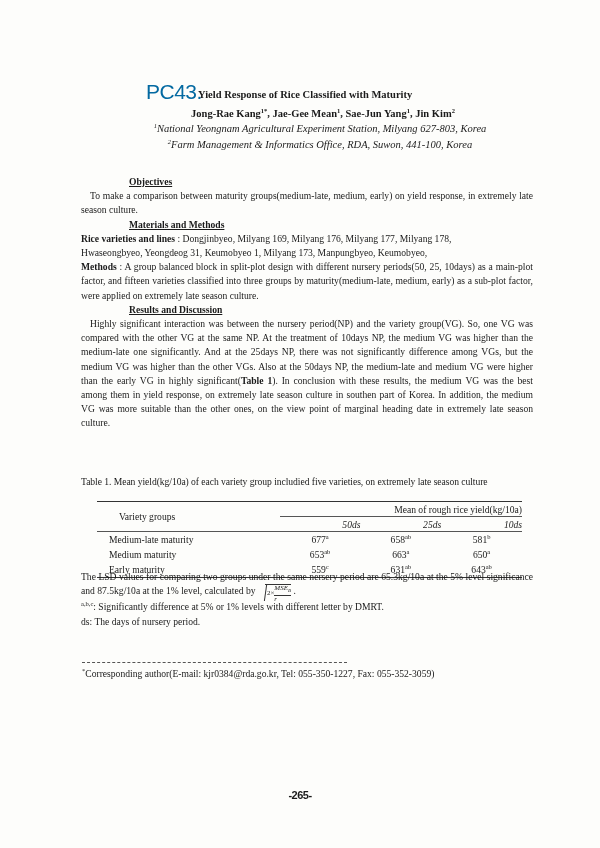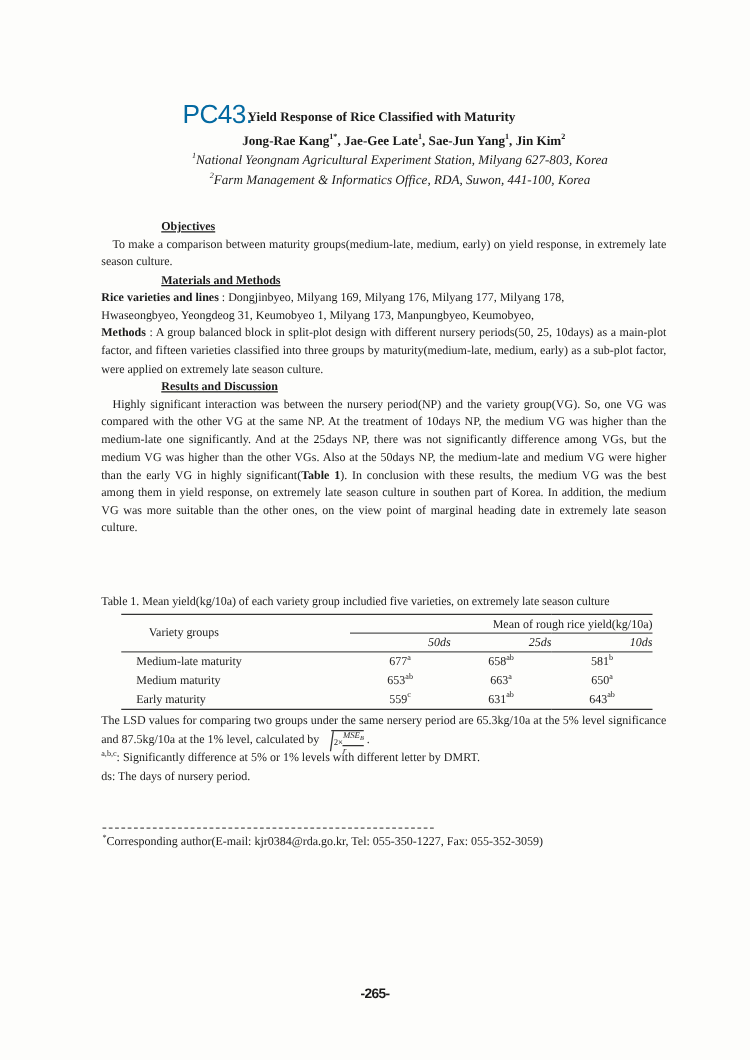--- a/index.html
+++ b/index.html
@@ -29,21 +29,21 @@
     sup { font-size: 6.5px; vertical-align: super; line-height: 0; }
 
     .body { position: absolute; left: 81px; top: 175px; width: 452px; font-size: 9.6px; line-height: 14.2px; }
     .section-head { font-weight: bold; text-decoration: underline; margin-left: 48px; }
     .para { text-align: justify; text-align-last: left; }
     .indent { text-indent: 9px; }
     .bold { font-weight: bold; }
 
     .table-wrap { position: absolute; left: 81px; top: 476px; width: 452px; }
     .caption { font-size: 9.6px; white-space: nowrap; letter-spacing: -0.05px; }
-    table { border-collapse: collapse; width: 425px; margin-left: 16px; margin-top: 4px; font-size: 9.6px; }
+    table { border-collapse: collapse; width: 425px; margin-left: 16px; margin-top: 14px; font-size: 9.6px; }
     td, th { font-weight: normal; padding: 0; }
     .top-rule { border-top: 1.5px solid #333; }
     .mid-rule { border-bottom: 1px solid #555; }
     .bottom-rule { border-bottom: 1.5px solid #333; }
     .vg-head { text-align: left; padding-left: 22px; vertical-align: middle; }
     .mean-head { text-align: right; height: 14px; }
     .col-head { text-align: right; height: 14px; font-style: italic; }
     .row td { height: 15px; }
     .row td.label { padding-left: 12px; text-align: left; }
     .row td.val { text-align: center; }
@@ -65,21 +65,21 @@
 
 <div class="page">
 
   <div class="title-block">
     <div class="title-line1">
       <span class="pc-code">PC43.</span>
       <span class="title-main">Yield Response of Rice Classified with Maturity</span>
     </div>
     <div class="authors">
       <span>Jong-Rae Kang</span><sup>1*</sup>,
-      <span>Jae-Gee Late</span><sup>1</sup>,
+      <span>Jae-Gee Mean</span><sup>1</sup>,
       <span>Sae-Jun Yang</span><sup>1</sup>,
       <span>Jin Kim</span><sup>2</sup>
     </div>
     <div class="affil"><sup>1</sup><span>National Yeongnam Agricultural Experiment Station, Milyang 627-803, Korea</span></div>
     <div class="affil"><sup>2</sup><span>Farm Management &amp; Informatics Office, RDA, Suwon, 441-100, Korea</span></div>
   </div>
 
   <div class="body">
     <div class="section-head">Objectives</div>
     <div class="para indent">To make a comparison between maturity groups(medium-late, medium, early) on yield response, in extremely late season culture.</div>

